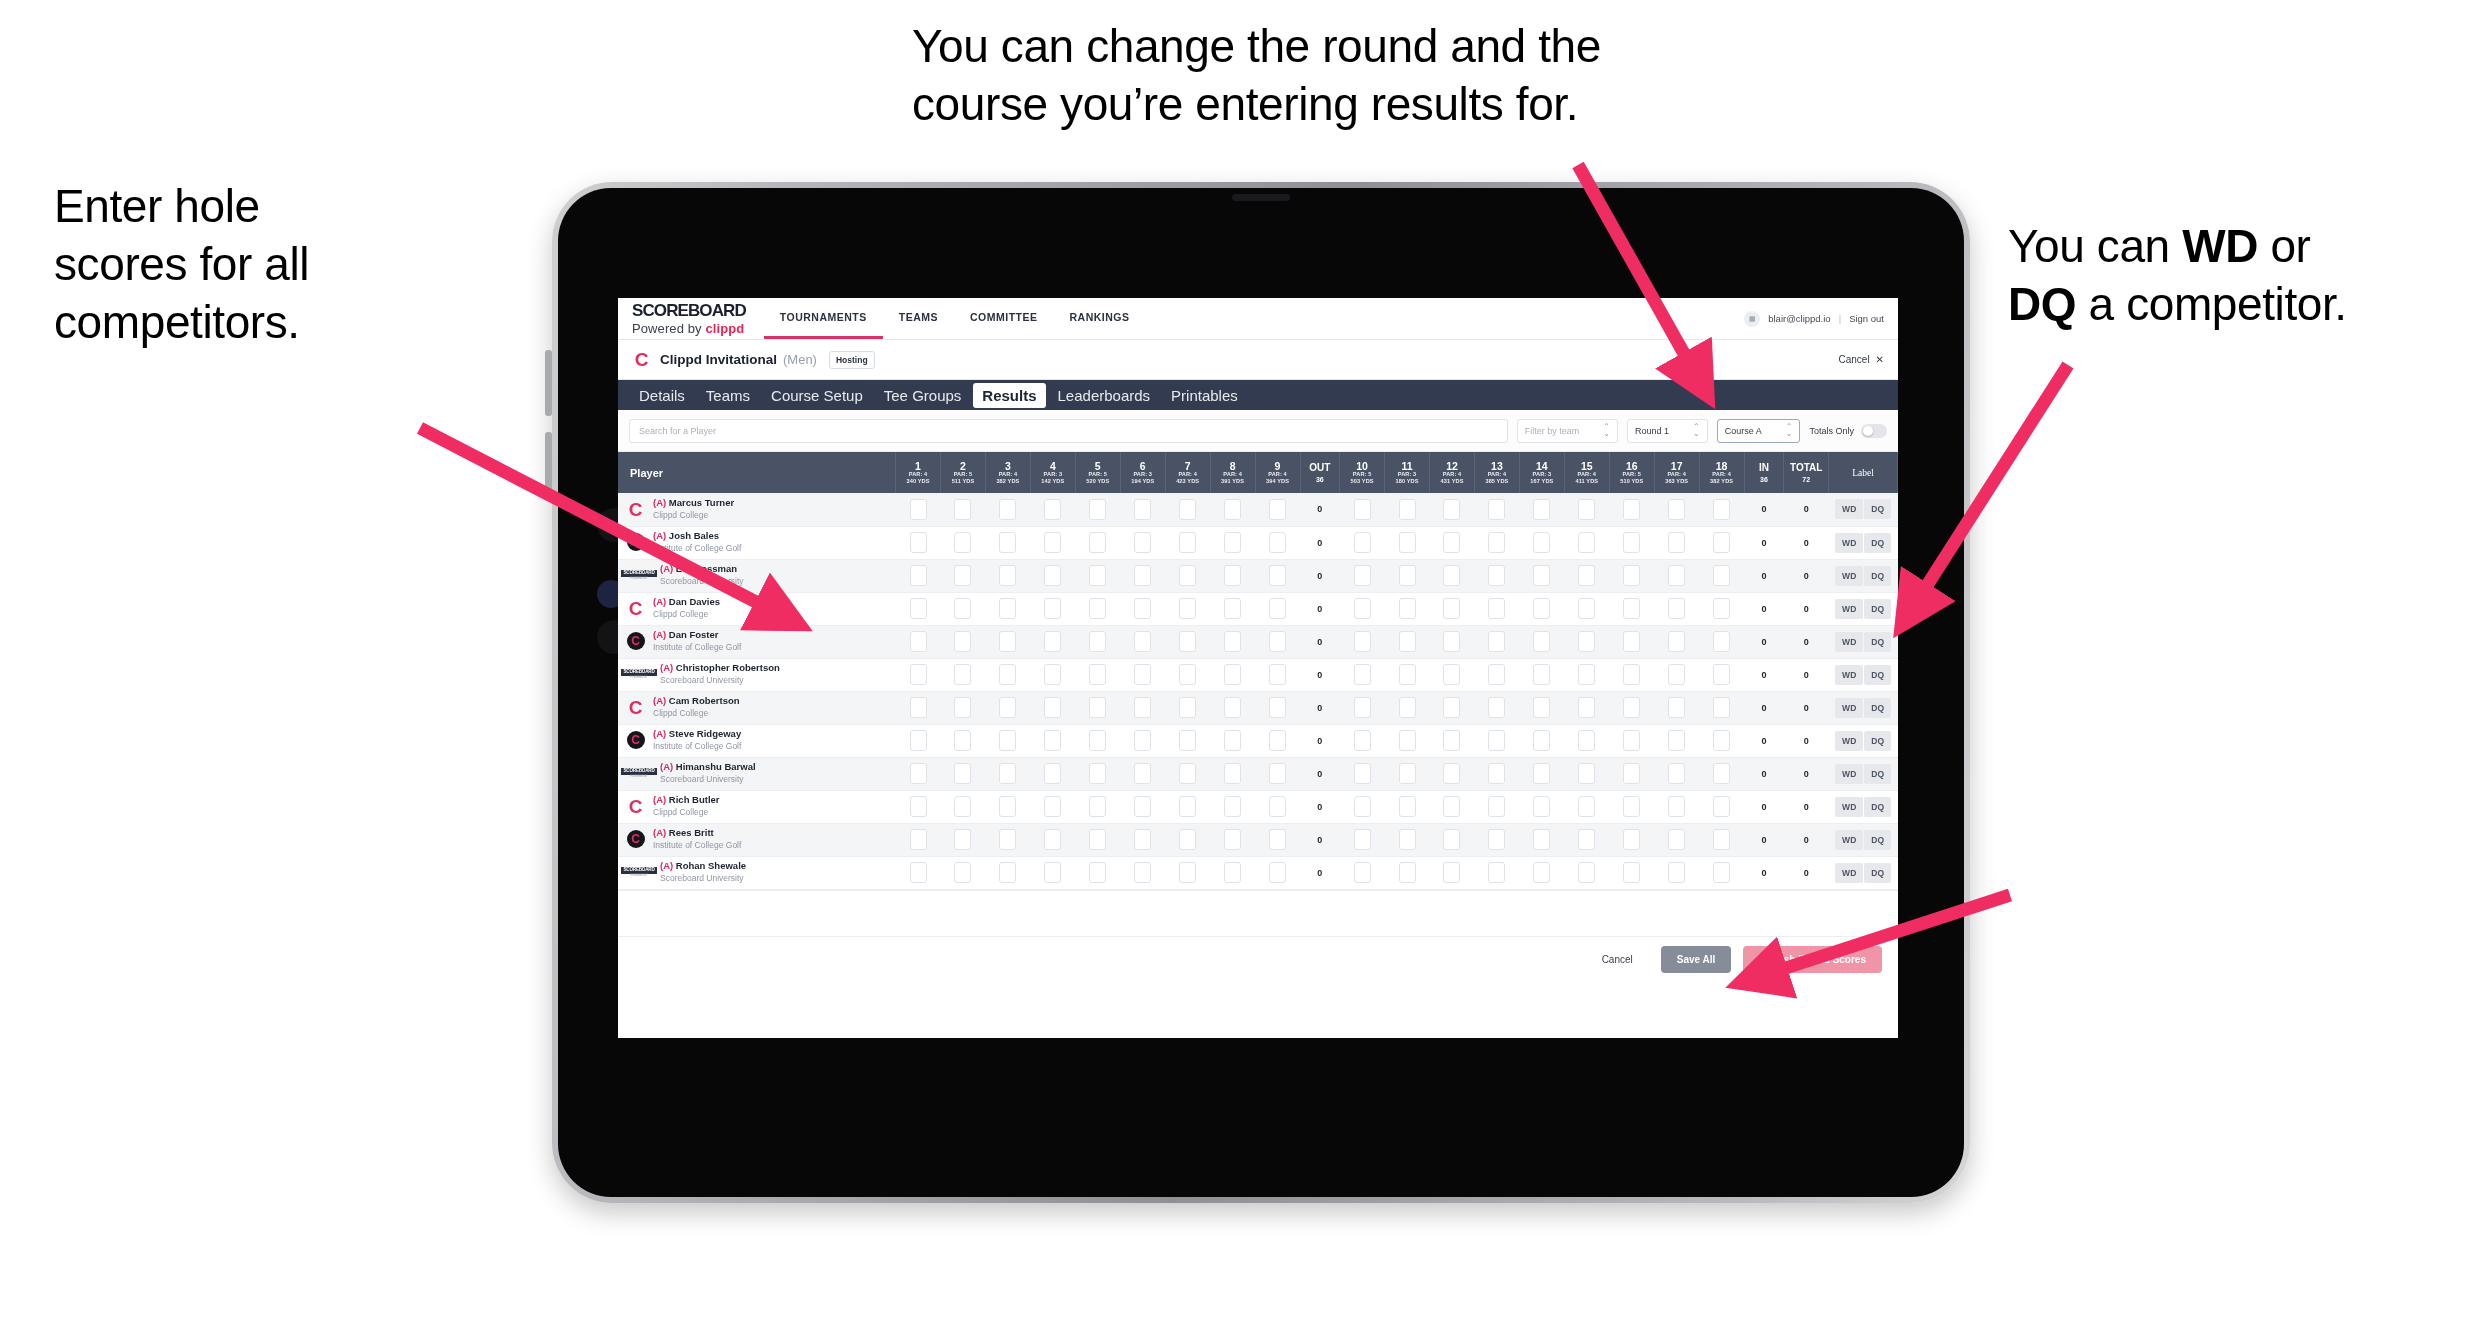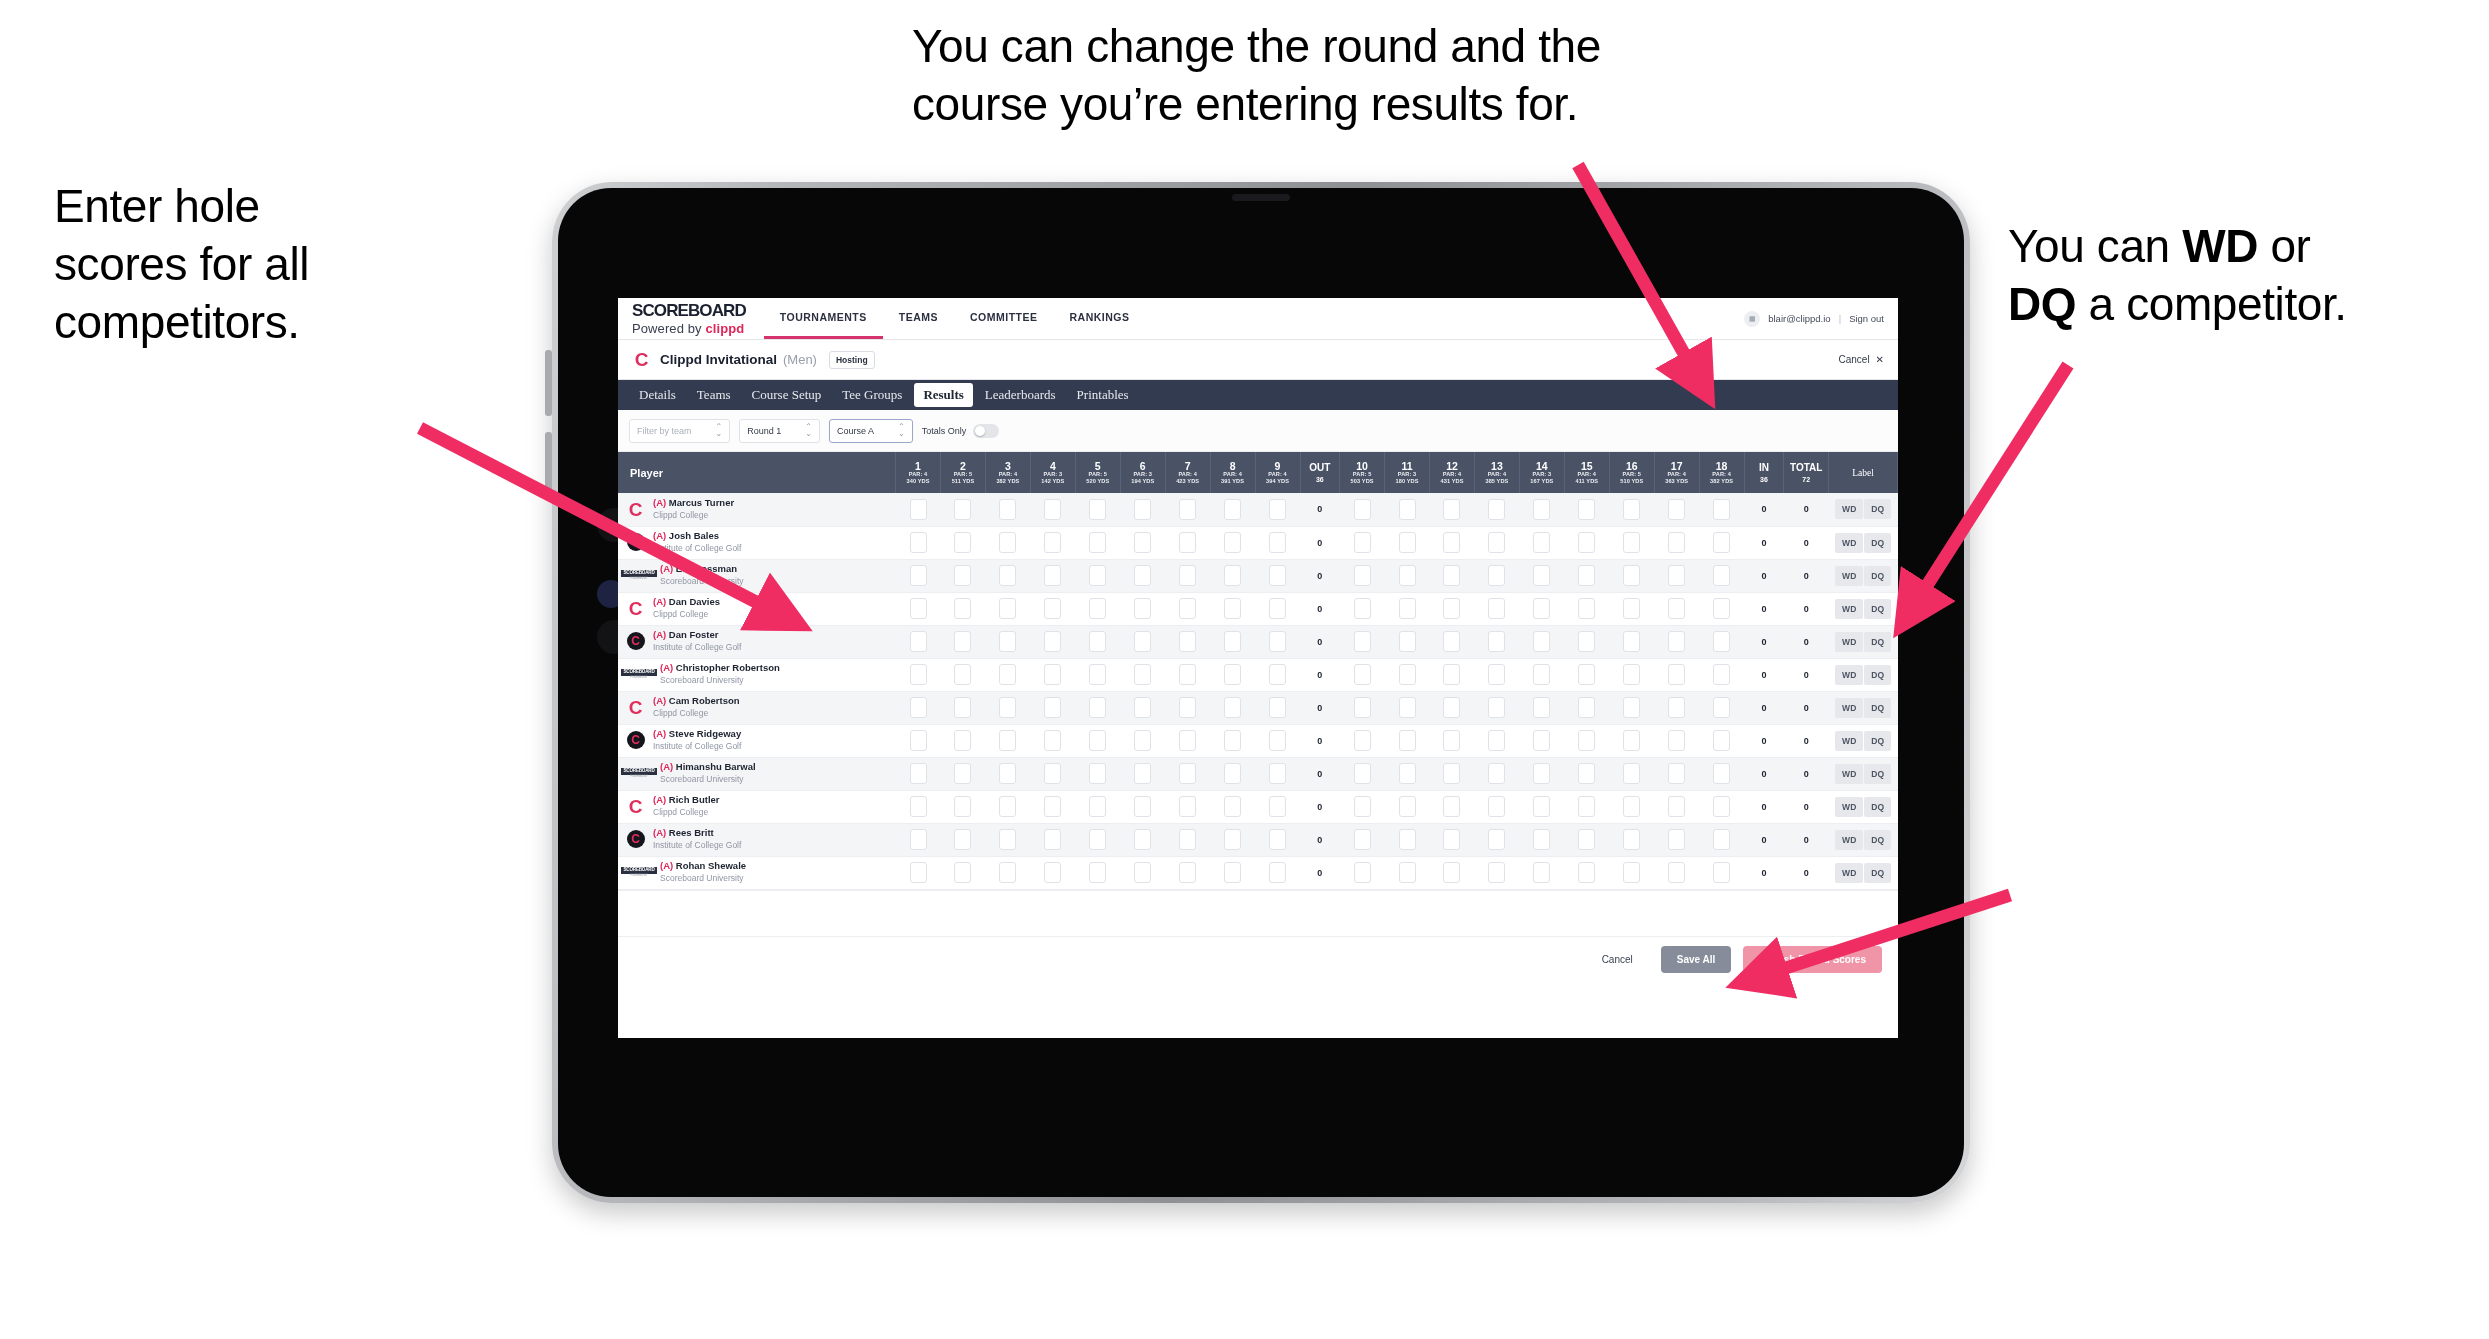--- a/index.html
+++ b/index.html
@@ -84,21 +84,21 @@
   
   #tbar { height: 40px; display:flex; align-items:center; padding: 0 14px; background:#fff; border-bottom:1px solid #e4e6ea; }
   #tlogo { width:19px; height:19px; margin-right:9px; display:flex; align-items:center; justify-content:center; font-weight:800; font-size:19px; color:#dd2e5f; line-height:1; font-family:"Liberation Sans",sans-serif; }
   #tname { font-size:13.5px; font-weight:600; color:#1b2030; }
   #tgender { font-size:13px; color:#989eab; margin-left:6px; }
   #thost { margin-left: 12px; font-size:8.5px; font-weight:700; color:#2a3040; border:1px solid #d9dce2; border-radius:3px; padding:3px 6px; }
   #tcancel { margin-left:auto; display:flex; align-items:center; gap:6px; font-size:10px; color:#333a48; cursor:pointer; }
 
   
   #subtabs { height: 30px; background:#323b4f; display:flex; align-items:center; padding: 0 12px; gap: 3px; }
-  .stab { font-size:13px; color:#e8eaee; padding: 4px 9px; border-radius:3px; cursor:pointer;font-family:Liberation Serif, serif; }
+  .stab { font-size:15px; color:#e8eaee; padding: 4px 9px; border-radius:3px; cursor:pointer; }
   .stab.active { background:#ffffff; color:#202736; font-weight:700; }
 
   
   #filterbar { height: 42px; background:#fcfcfd; display:flex; align-items:center; padding: 0 11px; gap:9px; border-bottom:1px solid #eceef1; }
   #searchbox { flex: 1; height: 24px; border:1px solid #dfe2e7; border-radius:3px; background:#fff; display:flex; align-items:center; padding: 0 9px; font-size:9px; color:#aab0bb; }
   .selbox { height:24px; min-width: 78px; border:1px solid #dfe2e7; border-radius:3px; background:#fff; display:flex; align-items:center; justify-content:space-between; padding: 0 7px; font-size:9px; color:#333a48; cursor:pointer; gap:24px; }
   .selbox.placeholder { color:#aab0bb; }
   .selbox.focused { border-color:#9aa7c8; }
   .spin { font-size:8px; color:#9096a2; line-height:.8; display:flex; flex-direction:column; }
   #totals-wrap { display:flex; align-items:center; gap:7px; font-size:9px; color:#333a48; }
@@ -209,20 +209,23 @@
           <div class="stab">Details</div>
           <div class="stab">Teams</div>
           <div class="stab">Course Setup</div>
           <div class="stab">Tee Groups</div>
           <div class="stab active">Results</div>
           <div class="stab">Leaderboards</div>
           <div class="stab">Printables</div>
         </div>
 
         <div id="filterbar">
+          <div id="searchbox">
+            <span>Search for a Player</span>
+          </div>
           <div class="selbox placeholder">
             <span>Filter by team</span>
             <span class="spin">⌃<br>⌄</span>
           </div>
           <div class="selbox">
             <span>Round 1</span>
             <span class="spin">⌃<br>⌄</span>
           </div>
           <div class="selbox focused">
             <span>Course A</span>

